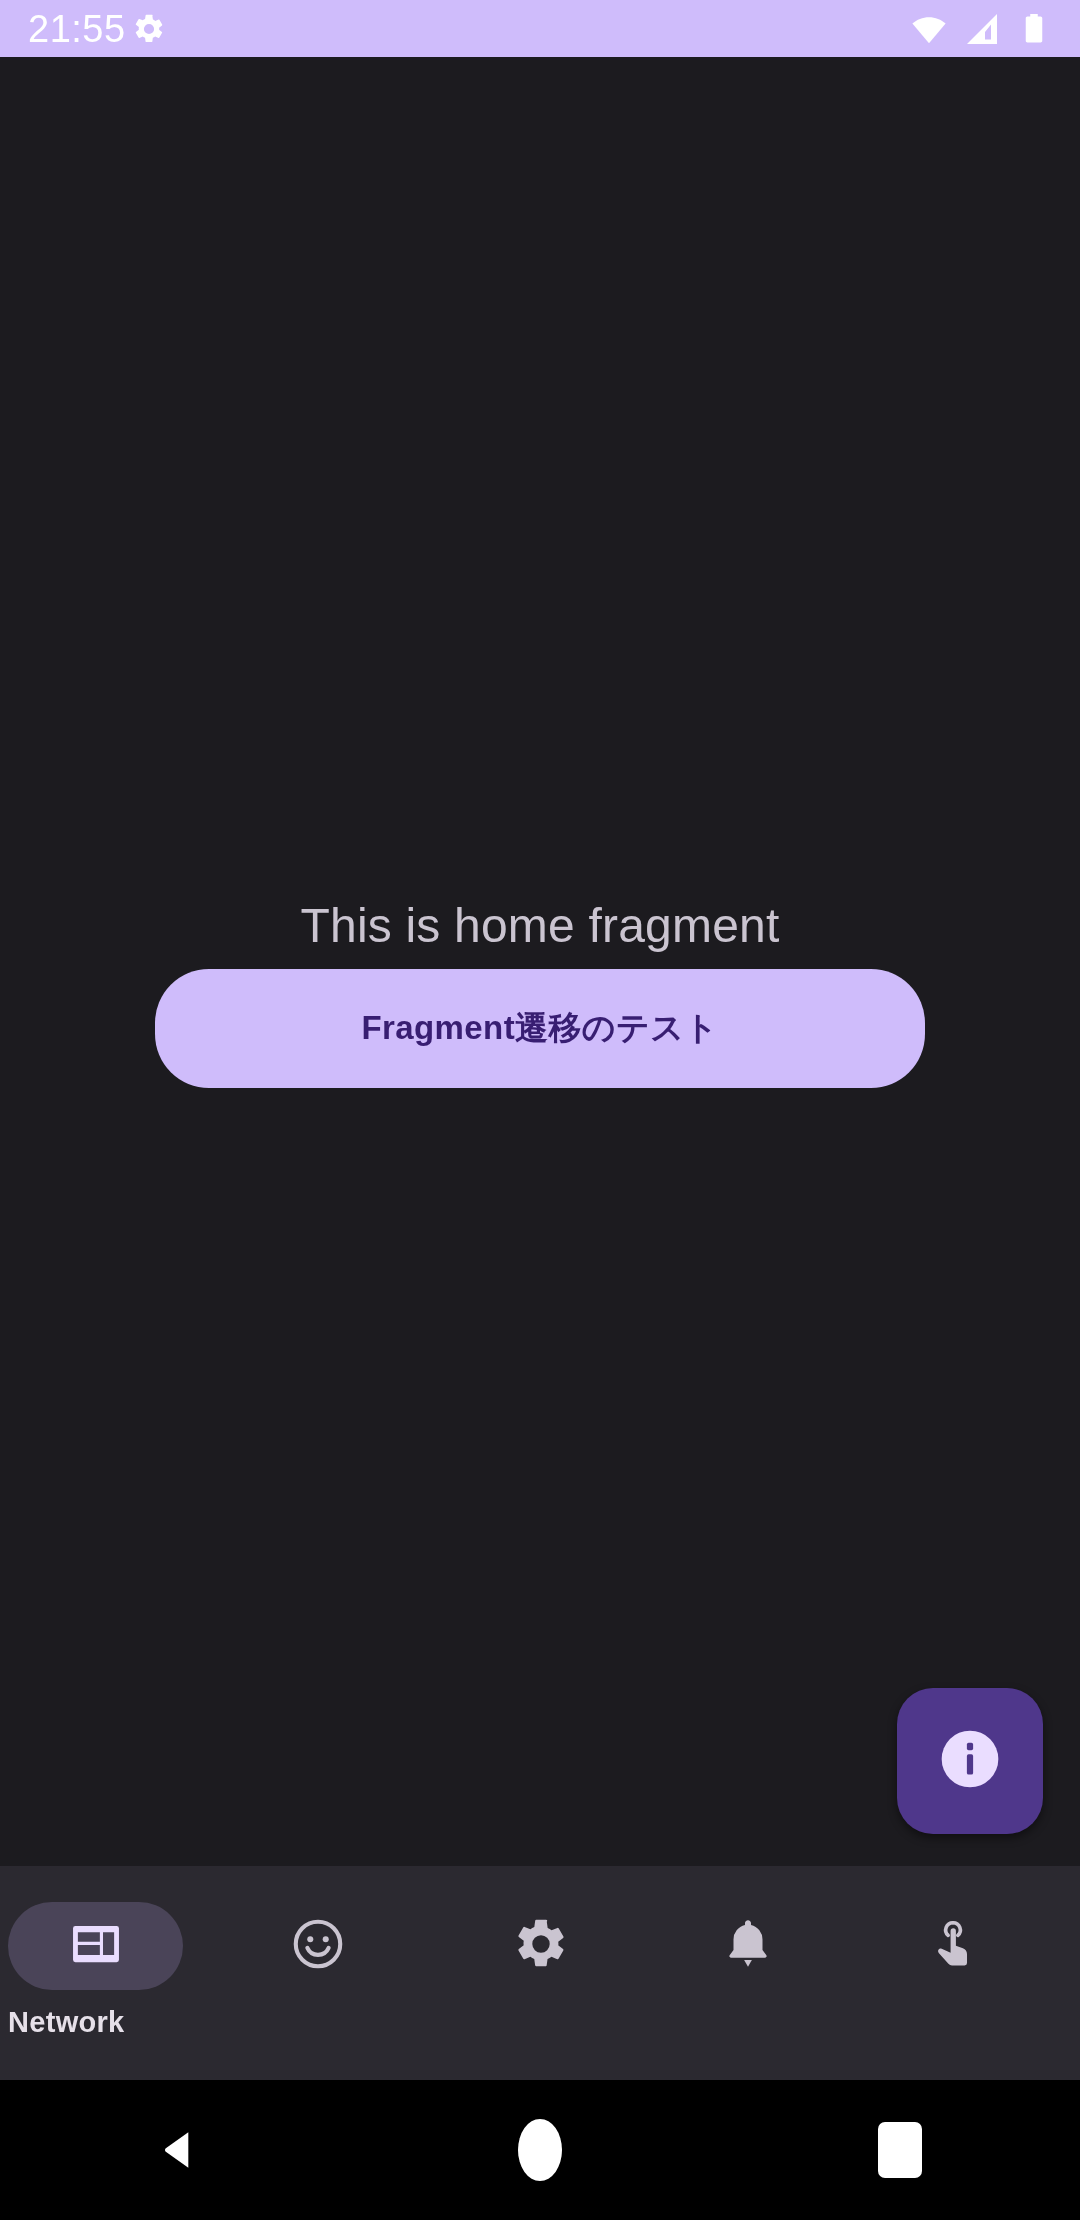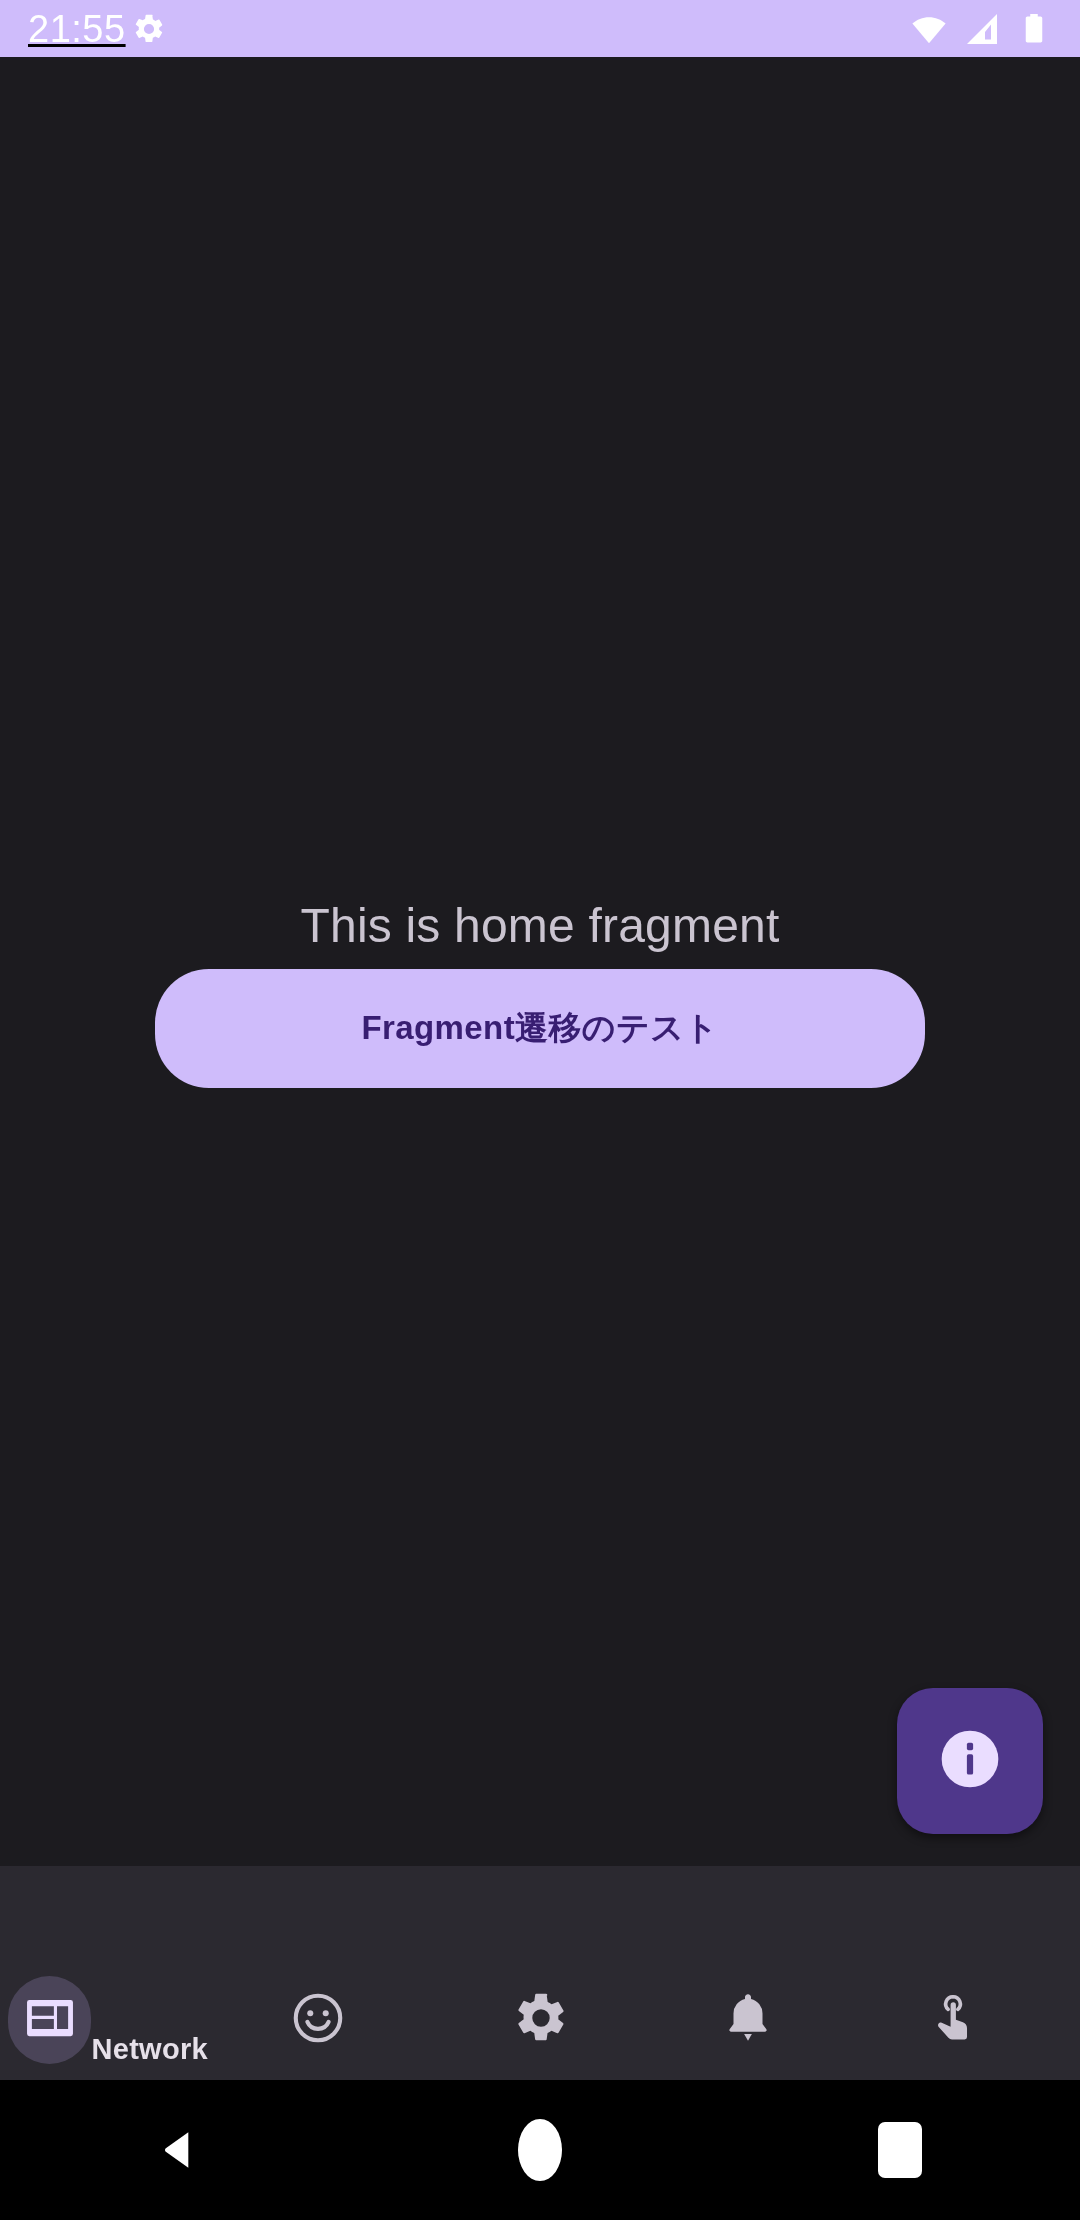--- a/index.html
+++ b/index.html
@@ -18,21 +18,20 @@
   
   #status-bar {
     position:absolute; left:0; top:0;
     width:1080px; height:57px;
     background:#cfbcfb;
     display:flex; align-items:center;
   }
   #status-left {
     display:flex; align-items:center; gap:6px;
     margin-left:28px;
-    text-decoration:underline;
   }
   #clock {
     color:#ffffff;
     font-size:38px;
     letter-spacing:0.5px;
     line-height:1;
     font-family:"Liberation Sans", sans-serif;
   }
   #status-right {
     margin-left:auto; margin-right:28px;
@@ -94,22 +93,22 @@
     position:absolute; left:0; top:1866px;
     width:1080px; height:214px;
     background:#2b2930;
   }
   .nav-item {
     position:absolute;
     top:0;
     height:198px;
     width:200px;
     display:flex;
-    flex-direction:row;
-    align-items:flex-end;
+    flex-direction:column;
+    align-items:flex-start;
     cursor:pointer;
   }
   .nav-indicator {
     margin-top:36px;
     width:175px; height:88px;
     border-radius:44px;
     display:flex; align-items:center; justify-content:center;
   }
   .nav-indicator.active { background:#4a4458; }
   .nav-label {

